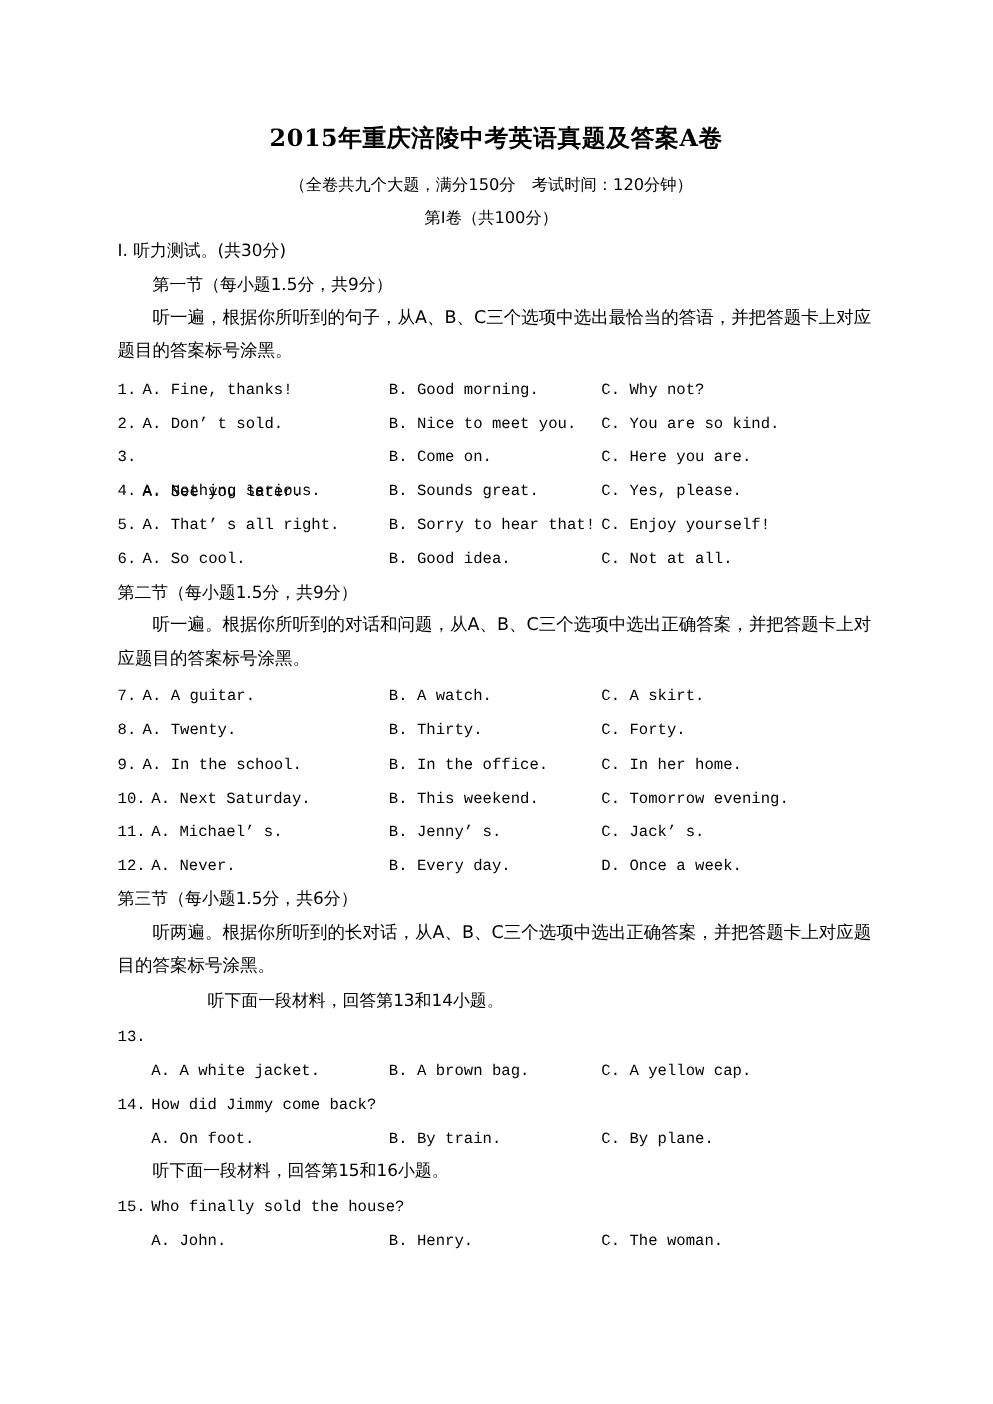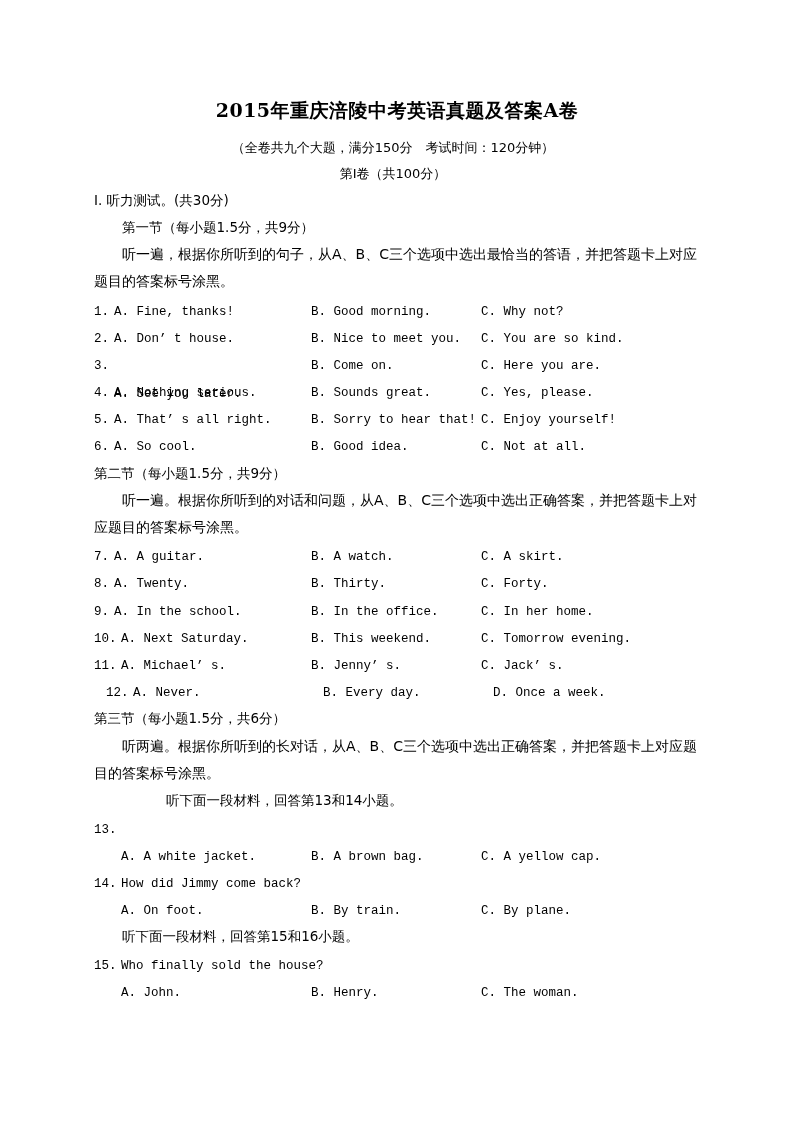--- a/index.html
+++ b/index.html
@@ -33,21 +33,21 @@
   <div class="para" style="top:241px;">听一遍，根据你所听到的句子，从A、B、C三个选项中选出最恰当的答语，并把答题卡上对应题目的答案标号涂黑。</div>
 
   <div class="q" style="top:305px;">
     <span class="colA">1.</span>
     <span style="left:20px;">A. Fine, thanks!</span>
     <span class="colB">B. Good morning.</span>
     <span class="colC">C. Why not?</span>
   </div>
   <div class="q" style="top:332px;">
     <span class="colA">2.</span>
-    <span style="left:20px;">A. Don’ t house.</span>
+    <span style="left:20px;">A. Don’ t sold.</span>
     <span class="colB">B. Nice to meet you.</span>
     <span class="colC">C. You are so kind.</span>
   </div>
   <div class="q" style="top:359px;">
     <span class="colA">3.</span>
     <span style="left:20px;margin-top:28px;">A. See you later.</span>
     <span class="colB">B. Come on.</span>
     <span class="colC">C. Here you are.</span>
   </div>
   <div class="q" style="top:386px;">
@@ -95,21 +95,21 @@
     <span style="left:27px;">A. Next Saturday.</span>
     <span class="colB">B. This weekend.</span>
     <span class="colC">C. Tomorrow evening.</span>
   </div>
   <div class="q" style="top:659px;">
     <span class="colA">11.</span>
     <span style="left:27px;">A. Michael’ s.</span>
     <span class="colB">B. Jenny’ s.</span>
     <span class="colC">C. Jack’ s.</span>
   </div>
-  <div class="q" style="top:686px;margin-left:12px;">
+  <div class="q" style="top:686px;">
     <span class="colA">12.</span>
     <span style="left:27px;">A. Never.</span>
     <span class="colB">B. Every day.</span>
     <span class="colC">D. Once a week.</span>
   </div>
 
   <div class="line" style="top:710px;">第三节（每小题1.5分，共6分）</div>
   <div class="para" style="top:733px;">听两遍。根据你所听到的长对话，从A、B、C三个选项中选出正确答案，并把答题卡上对应题目的答案标号涂黑。</div>
   <div class="indent-line" style="top:792px;margin-left:44px;">听下面一段材料，回答第13和14小题。</div>
 

